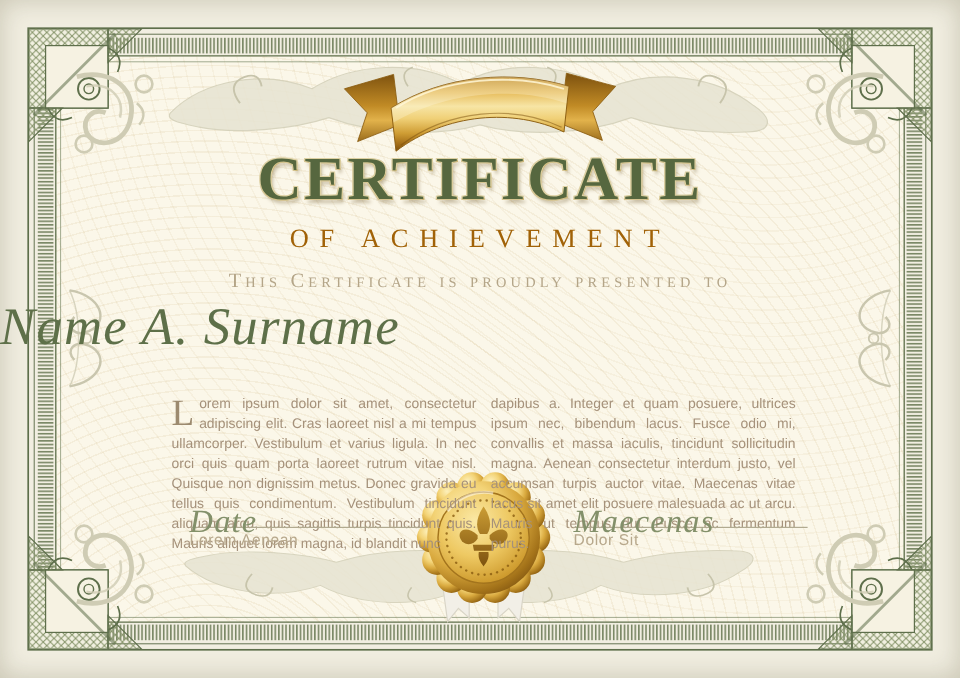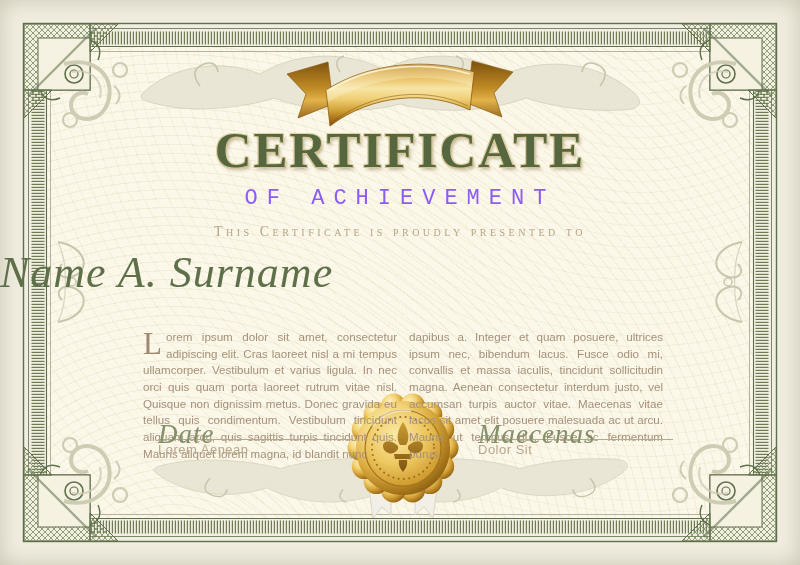--- a/index.html
+++ b/index.html
@@ -22,25 +22,25 @@
 
   .title{
     position:absolute;left:0;top:121px;width:100%;margin:0;
     text-align:center;font-size:51px;font-weight:bold;letter-spacing:2px;
     color:#56673f;
     text-shadow:-1px -1px 0 #ddd0a2, 1px -1px 0 #ddd0a2, -1px 1px 0 #d6c591,
                  1px 1px 0 #cdb87c, 2px 3px 3px rgba(110,85,40,.35);
   }
   .subtitle{
     position:absolute;left:0;top:186px;width:100%;margin:0;text-align:center;
-    font-size:22px;letter-spacing:9px;color:#8b5cf6;font-weight:normal;font-family:Liberation Mono, monospace;
+    font-size:22px;letter-spacing:9px;color:#a16207;font-weight:normal;
   }
   .presented{
     position:absolute;left:0;top:224px;width:100%;margin:0;text-align:center;
-    font-size:14px;letter-spacing:3.5px;color:#b4a588;
+    font-size:17px;letter-spacing:3.5px;color:#b4a588;
     font-variant:small-caps;
   }
   .recipient{
     position:absolute;left:0;top:247px;width:100%;margin:0;text-align:left;
     font-style:italic;font-size:44px;font-weight:normal;color:#5e7049;
     letter-spacing:1px;
   }
   .body-cols{
     position:absolute;left:143px;top:329px;width:520px;display:flex;gap:12px;
     font-family:"Liberation Sans", sans-serif;

